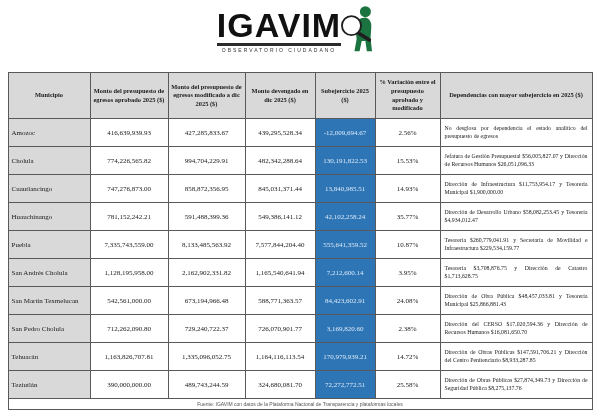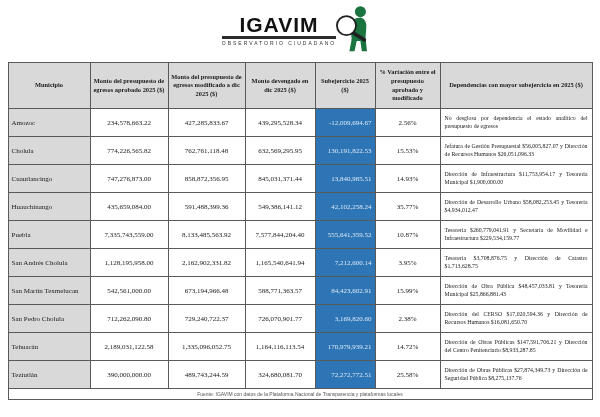--- a/index.html
+++ b/index.html
@@ -9,40 +9,40 @@
   .logo-wrap {
     width: 100%;
     height: 56px;
     display: flex;
     align-items: center;
     justify-content: center;
     padding-top: 4px;
   }
   .logo-text { display: flex; flex-direction: column; align-items: center; margin-right: -6px; }
   .logo-title {
-    font-size: 21px;
+    font-size: 34px;
     font-weight: bold;
     letter-spacing: 1px;
     line-height: 1;
     color: #111111;
     font-family: "Liberation Sans", sans-serif;
   }
   .logo-rule { width: 100%; height: 3px; background: #2b2b2b; margin-top: 1px; }
   .logo-subtitle {
     font-size: 5px;
     letter-spacing: 2px;
     color: #333333;
     margin-top: 1px;
     font-family: "Liberation Sans", sans-serif;
   }
   .logo-figure { width: 44px; height: 50px; margin-left: 4px; }
 
   table.main {
     border-collapse: collapse;
-    margin: 6px auto 0 auto;
+    margin: 16px auto 0 auto;
     width: 584px;
     table-layout: fixed;
     border: 1.5px solid #404040;
   }
   table.main th, table.main td {
     border: 1px solid #595959;
     vertical-align: middle;
     overflow: hidden;
   }
   table.main th {
@@ -53,21 +53,21 @@
     padding: 2px 2px;
     height: 46px;
     line-height: 1.35;
   }
   td.cell { font-size: 7px; height: 28px; padding: 2px 3px; }
   td.municipio { background: #d9d9d9; text-align: left; }
   td.num { text-align: center; background: #ffffff; }
   td.sub {
     background: #2e75b6;
     color: #dce9f7;
-    text-align: right;
+    text-align: center;
   }
   td.dep {
     font-size: 5.8px;
     text-align: justify;
     line-height: 1.3;
     padding: 2px 4px;
   }
   td.footer-cell {
     font-size: 5px;
     text-align: center;
@@ -116,48 +116,48 @@
       <th>Monto del presupuesto de egresos modificado a dic 2025 ($)</th>
       <th>Monto devengado en dic 2025 ($)</th>
       <th>Subejercicio 2025 ($)</th>
       <th>% Variación entre el presupuesto aprobado y modificado</th>
       <th>Dependencias con mayor subejercicio en 2025 ($)</th>
     </tr>
   </thead>
   <tbody>
       <tr>
         <td class="cell municipio">Amozoc</td>
-        <td class="cell num">234,578,663.22</td>
+        <td class="cell num">416,639,939.93</td>
         <td class="cell num">427,285,833.67</td>
         <td class="cell num">439,295,528.34</td>
         <td class="cell sub">-12,009,694.67</td>
         <td class="cell num">2.56%</td>
         <td class="cell dep">No desglosa por dependencia el estado analítico del presupuesto de egresos</td>
       </tr>
       <tr>
         <td class="cell municipio">Cholula</td>
         <td class="cell num">774,226,565.82</td>
-        <td class="cell num">762,761,118.48</td>
-        <td class="cell num">632,569,295.95</td>
+        <td class="cell num">994,704,229.91</td>
+        <td class="cell num">482,342,288.64</td>
         <td class="cell sub">130,191,822.53</td>
         <td class="cell num">15.53%</td>
         <td class="cell dep">Jefatura de Gestión Presupuestal $56,005,827.07 y Dirección de Recursos Humanos $26,051,096.33</td>
       </tr>
       <tr>
         <td class="cell municipio">Cuautlancingo</td>
         <td class="cell num">747,276,873.00</td>
         <td class="cell num">858,872,356.95</td>
         <td class="cell num">845,031,371.44</td>
         <td class="cell sub">13,840,985.51</td>
         <td class="cell num">14.93%</td>
         <td class="cell dep">Dirección de Infraestructura $11,753,954.17 y Tesorería Municipal $1,900,000.00</td>
       </tr>
       <tr>
         <td class="cell municipio">Huauchinango</td>
-        <td class="cell num">435,659,084.00</td>
+        <td class="cell num">781,152,242.21</td>
         <td class="cell num">591,488,399.36</td>
         <td class="cell num">549,386,141.12</td>
         <td class="cell sub">42,102,258.24</td>
         <td class="cell num">35.77%</td>
         <td class="cell dep">Dirección de Desarrollo Urbano $58,082,253.45 y Tesorería $4,934,012.47</td>
       </tr>
       <tr>
         <td class="cell municipio">Puebla</td>
         <td class="cell num">7,335,743,559.00</td>
         <td class="cell num">8,133,485,563.92</td>
@@ -174,35 +174,35 @@
         <td class="cell sub">7,212,600.14</td>
         <td class="cell num">3.95%</td>
         <td class="cell dep">Tesorería $3,708,876.75 y Dirección de Catastro $1,713,628.75</td>
       </tr>
       <tr>
         <td class="cell municipio">San Martín Texmelucan</td>
         <td class="cell num">542,561,000.00</td>
         <td class="cell num">673,194,966.48</td>
         <td class="cell num">588,771,363.57</td>
         <td class="cell sub">84,423,602.91</td>
-        <td class="cell num">15.99%</td>
+        <td class="cell num">24.08%</td>
         <td class="cell dep">Dirección de Obra Pública $48,457,033.81 y Tesorería Municipal $25,866,881.43</td>
       </tr>
       <tr>
         <td class="cell municipio">San Pedro Cholula</td>
         <td class="cell num">712,262,090.80</td>
         <td class="cell num">729,240,722.37</td>
         <td class="cell num">726,070,901.77</td>
         <td class="cell sub">3,169,820.60</td>
         <td class="cell num">2.38%</td>
         <td class="cell dep">Dirección del CERSO $17,020,594.36 y Dirección de Recursos Humanos $16,081,650.70</td>
       </tr>
       <tr>
         <td class="cell municipio">Tehuacán</td>
-        <td class="cell num">2,189,031,122.58</td>
+        <td class="cell num">1,163,826,707.81</td>
         <td class="cell num">1,335,096,052.75</td>
         <td class="cell num">1,164,116,113.54</td>
         <td class="cell sub">170,979,939.21</td>
         <td class="cell num">14.72%</td>
         <td class="cell dep">Dirección de Obras Públicas $147,591,706.21 y Dirección del Centro Penitenciario $8,933,287.85</td>
       </tr>
       <tr>
         <td class="cell municipio">Teziutlán</td>
         <td class="cell num">390,000,000.00</td>
         <td class="cell num">489,743,244.59</td>

